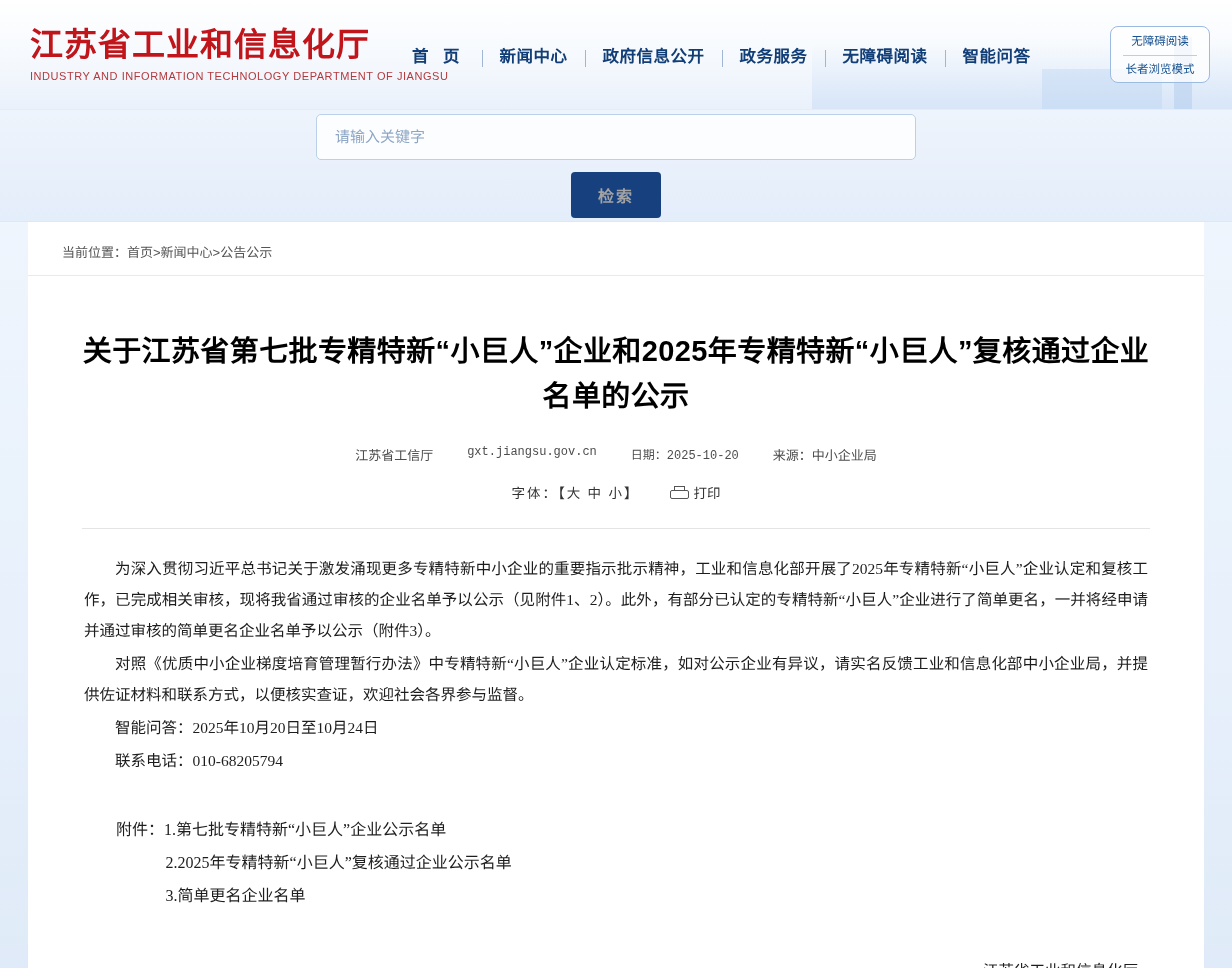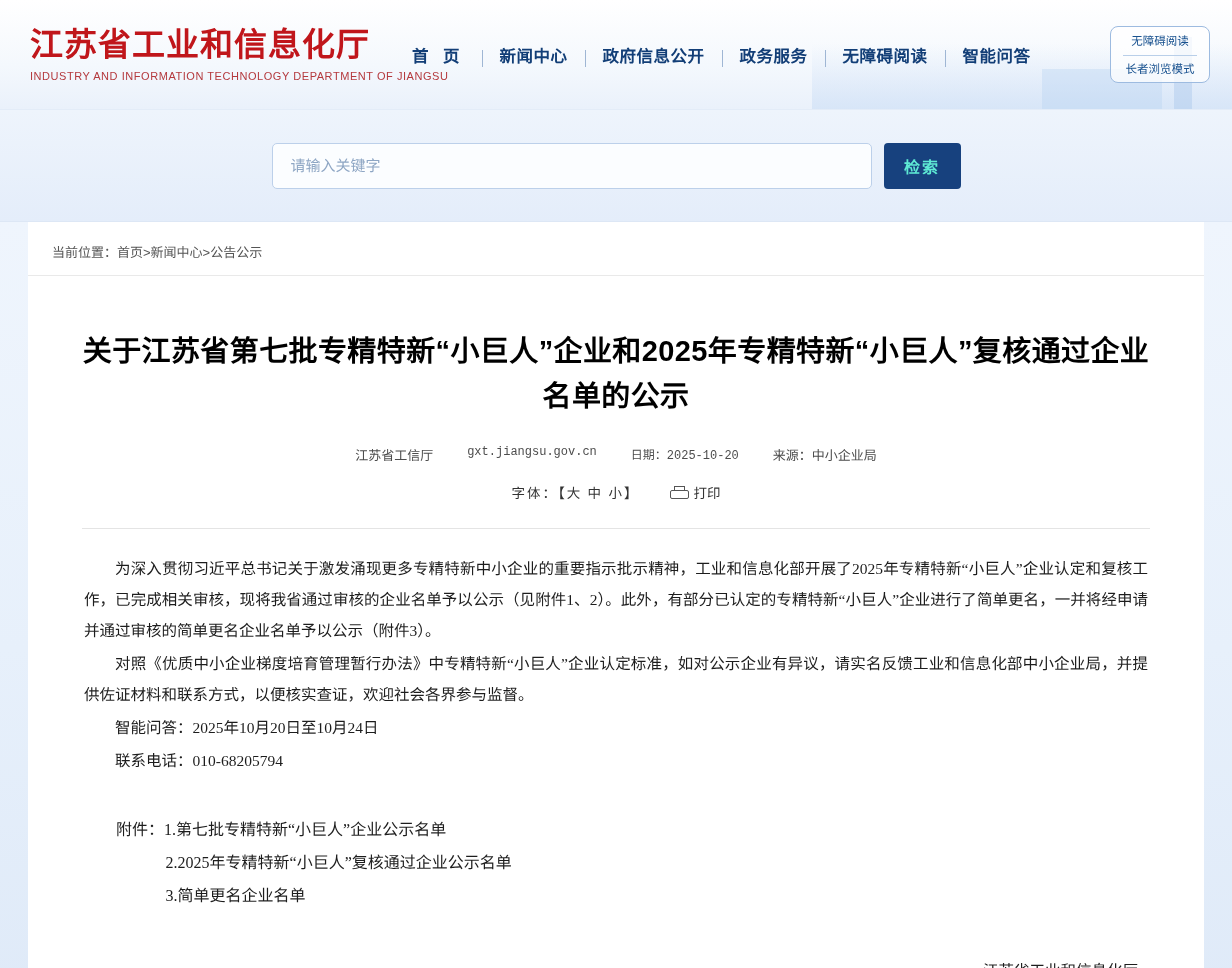--- a/index.html
+++ b/index.html
@@ -113,39 +113,40 @@
 
   
   .search-band {
     height: 112px;
     background: linear-gradient(180deg, #eef4fc 0%, #e4edfa 100%);
     display: flex;
     align-items: center;
     justify-content: center;
     gap: 12px;
     border-bottom: 1px solid #dde7f5;
+    flex-direction: column;
   }
   .search-input {
     width: 600px;
     height: 46px;
     border: 1px solid #bcd0ea;
     border-radius: 5px;
     background: #fbfdff;
     font-size: 15px;
     color: #333;
     padding: 0 18px;
     font-family: "Liberation Sans", sans-serif;
     outline: none;
   }
   .search-input::placeholder { color: #8ea6c4; }
   .search-btn {
-    width: 77px;
+    width: 90px;
     height: 46px;
     background: #17417e;
-    color: #5eead4;
+    color: #a3a3a3;
     border: none;
     border-radius: 4px;
     font-size: 16px;
     font-weight: bold;
     letter-spacing: 2px;
     cursor: pointer;
     font-family: "Liberation Sans", sans-serif;
   }
 
   
@@ -165,21 +166,21 @@
   .content-card {
     position: relative;
     margin: 0 28px;
     background: #fff;
     min-height: 746px;
   }
 
   .breadcrumb {
     font-size: 13px;
     color: #555;
-    padding: 20px 0 14px 24px;
+    padding: 20px 0 14px 34px;
     border-bottom: 1px solid #e9e9e9;
   }
   .breadcrumb .bc-label { color: #555; }
 
   .article {
     padding: 34px 54px 10px 54px;
   }
   .article-title {
     text-align: center;
     font-size: 29px;

